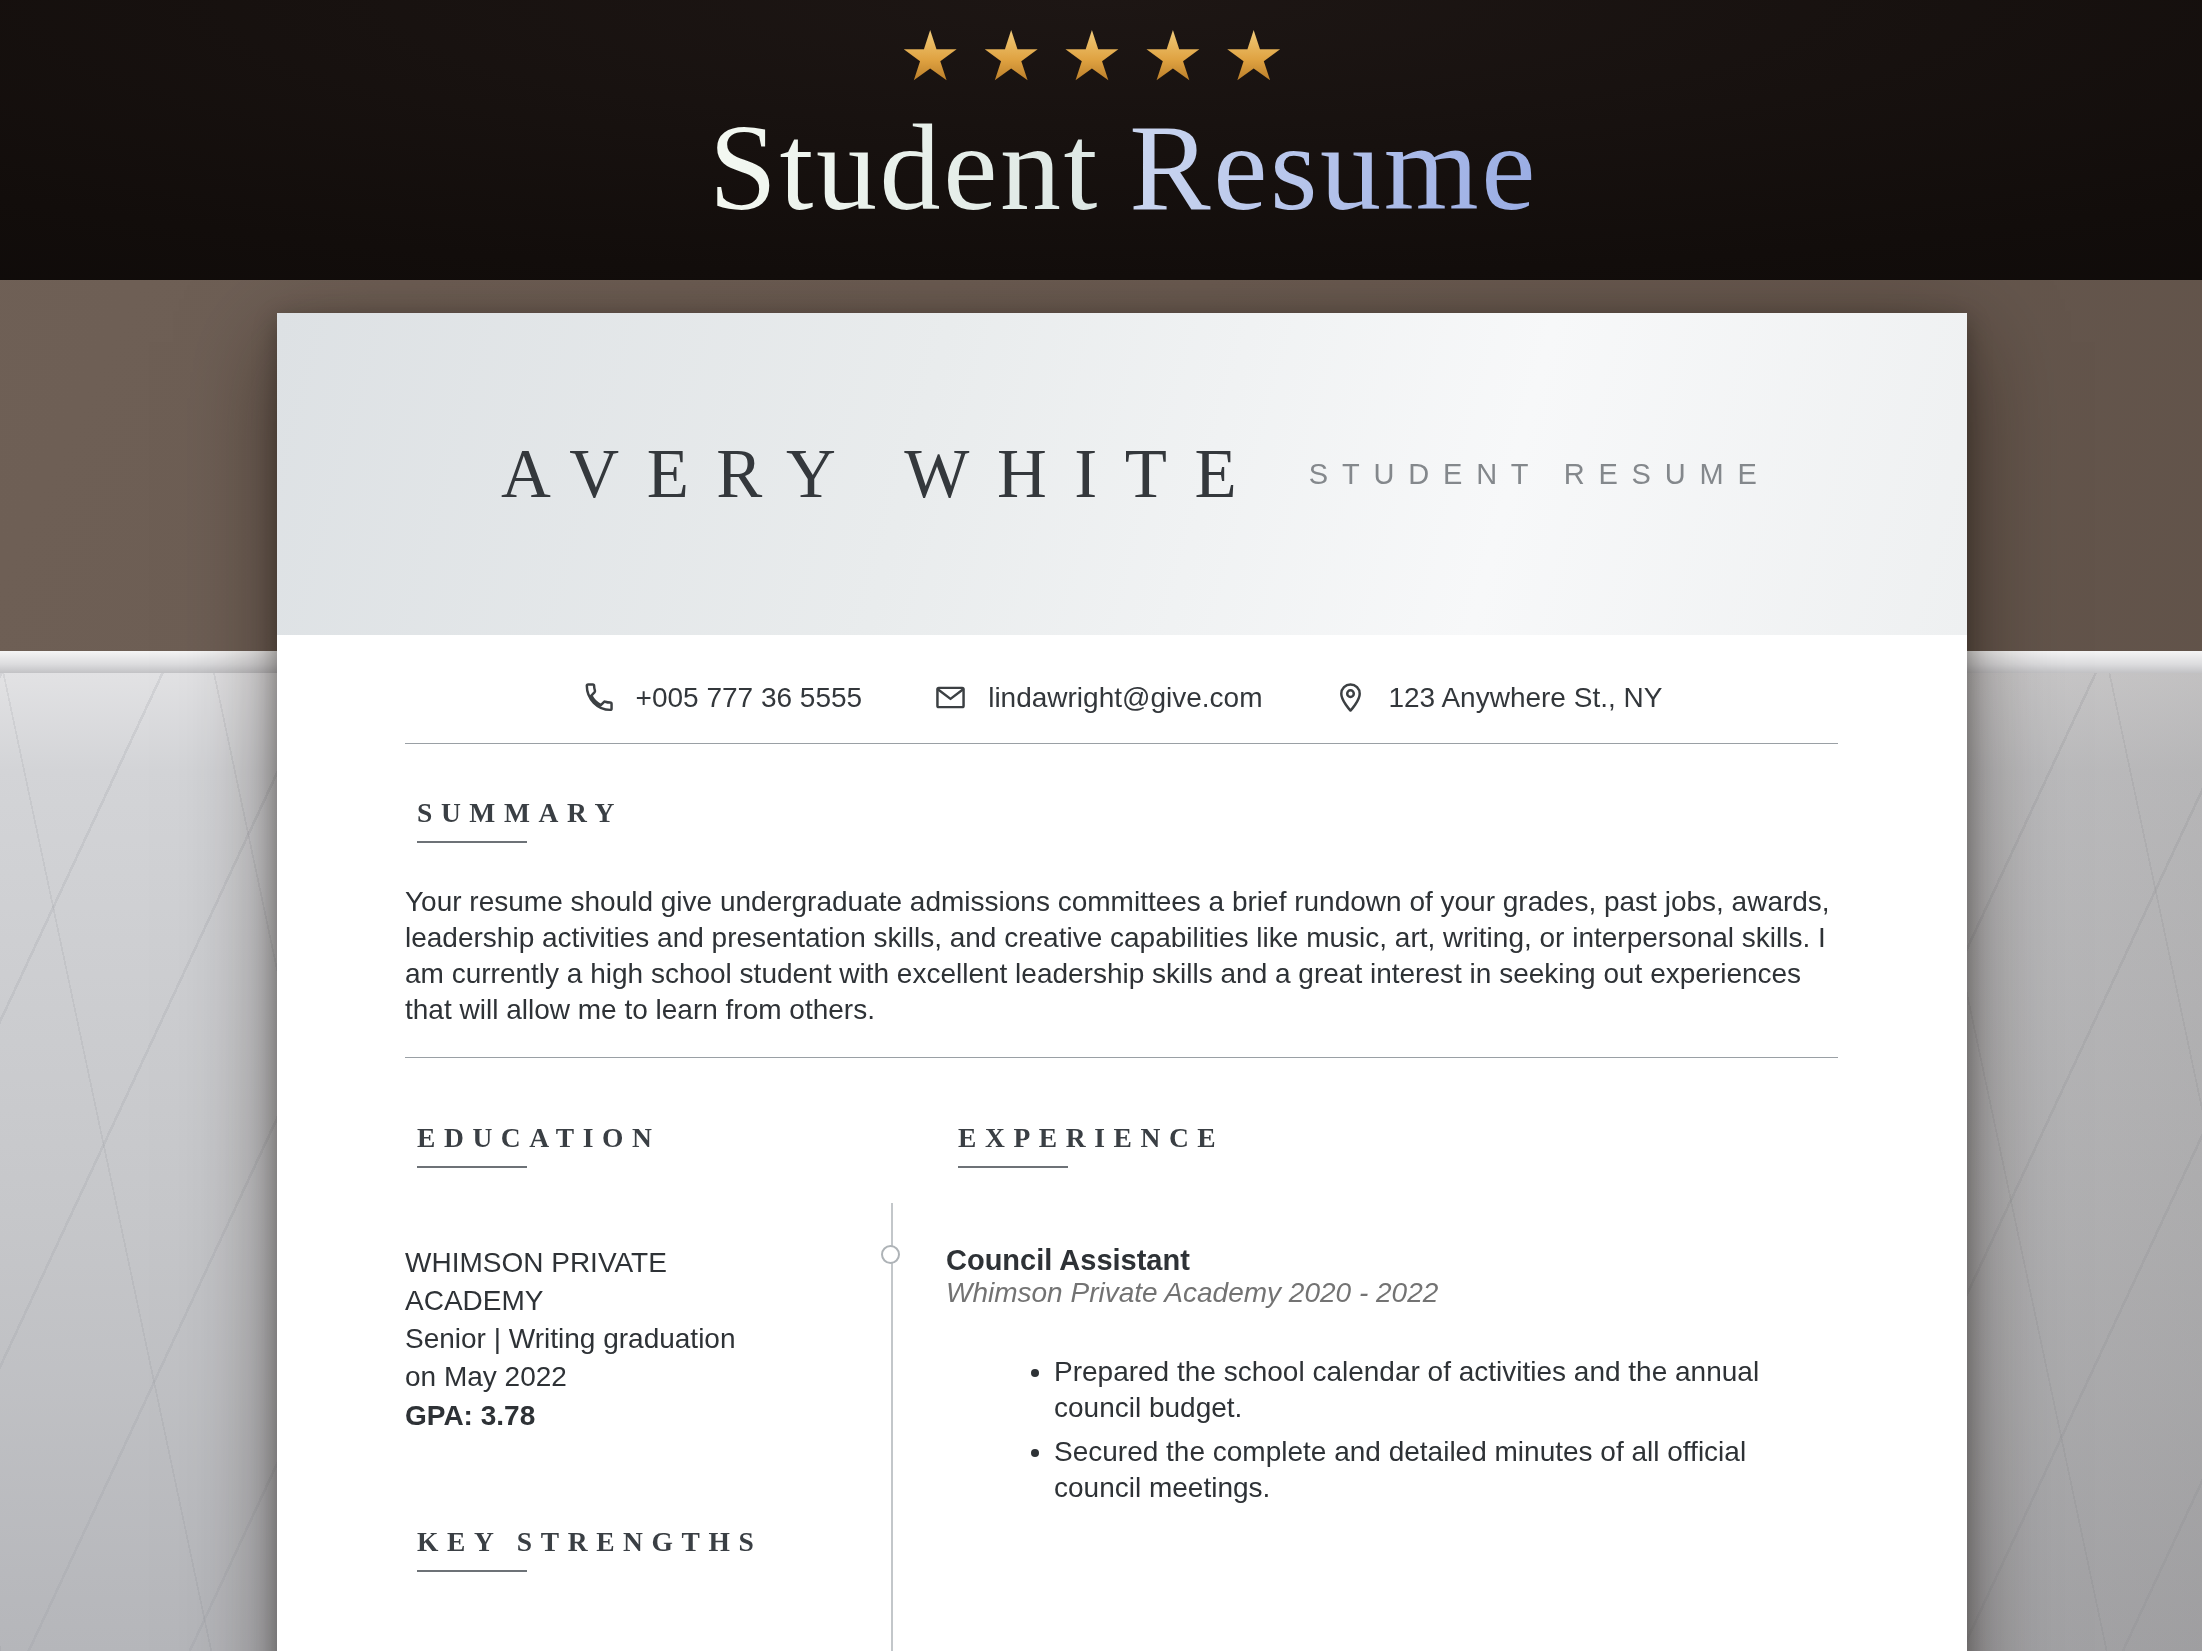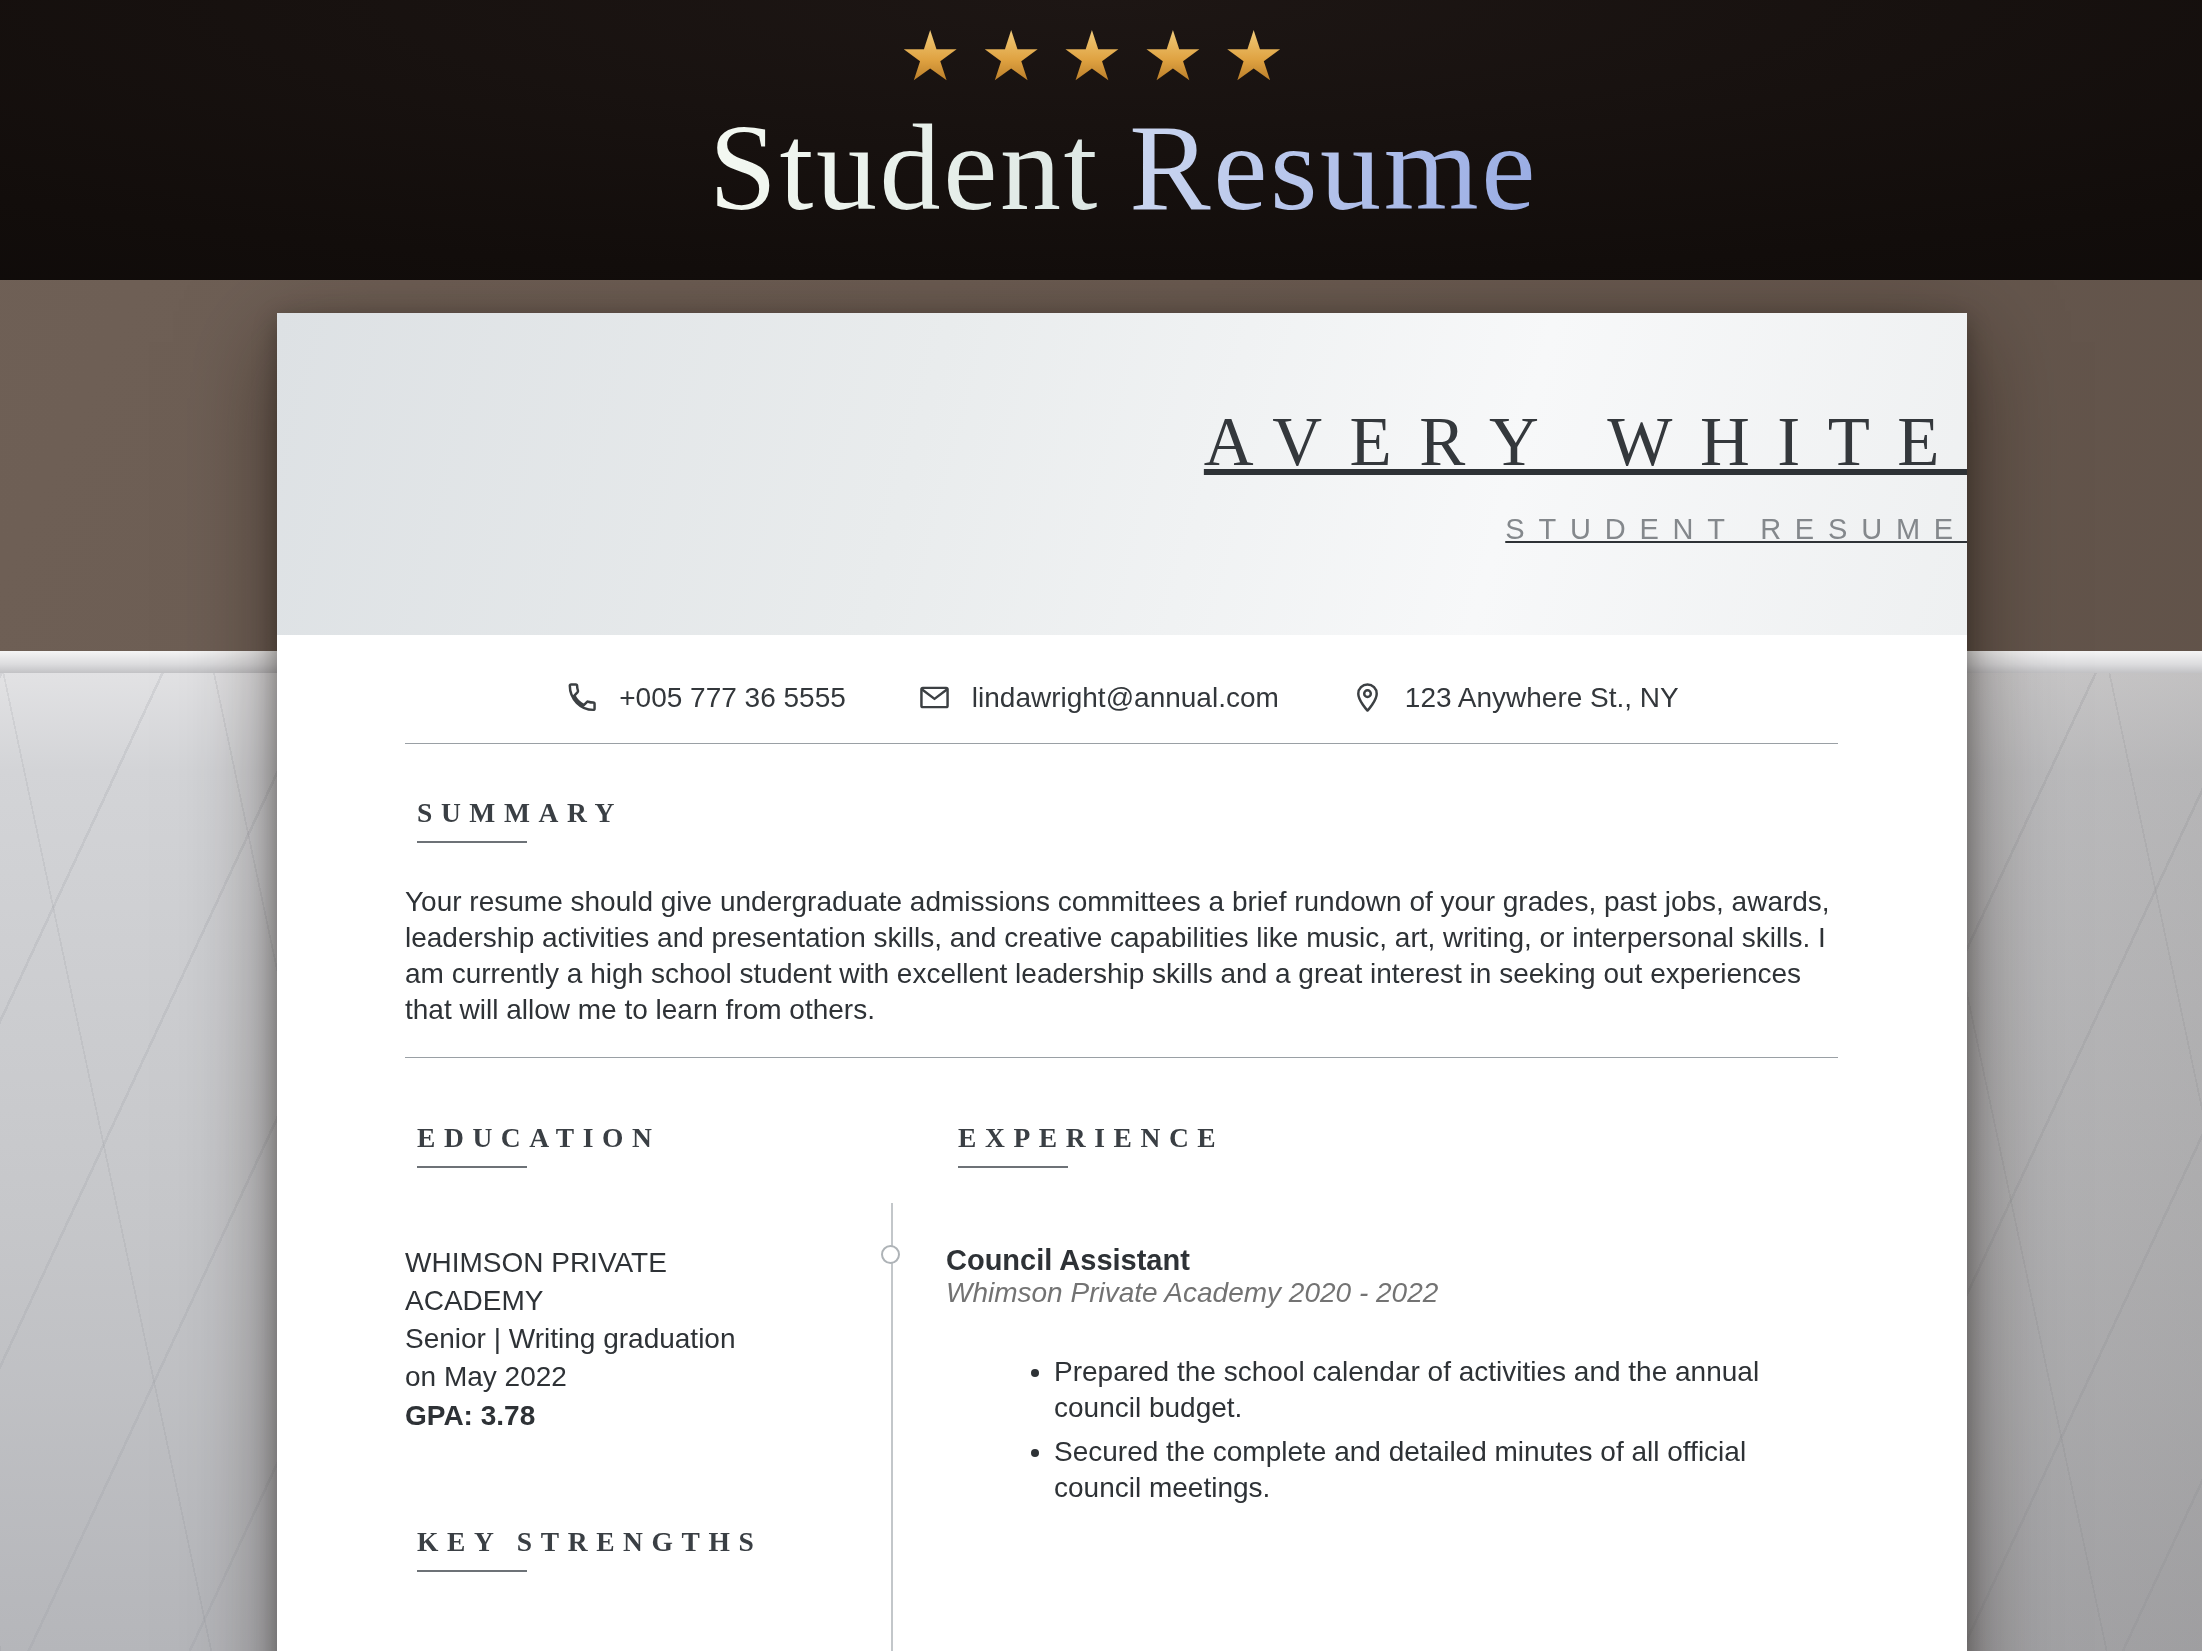--- a/index.html
+++ b/index.html
@@ -74,25 +74,24 @@
     left: 277px; top: 313px;
     width: 1690px; height: 1514px;
     background: #ffffff;
     box-shadow: 0 29px 86px rgba(24,14,8,0.50), 0 6.9px 22.4px rgba(0,0,0,0.30);
     overflow: hidden;
     z-index: 3;
     color: #2e3236;
   }
   .page-header {
     height: 322px;
-    display: flex; flex-direction: column;
-    align-items: flex-end; justify-content: center;
+    display: flex; flex-direction: row;
+    align-items: center; justify-content: center;
     gap: 31px;
     background: linear-gradient(105deg, #dde1e4 0%, #e9eced 38%, #f7f8f9 72%, #eef0f1 100%);
-    text-decoration: underline;
   }
   .resume-name {
     margin: 0 0 0 27.5px;
     font-family: "Liberation Serif", "DejaVu Serif", serif;
     font-weight: 400;
     font-size: 69px;
     letter-spacing: 27.5px;
     color: #34383c;
     white-space: nowrap;
   }
@@ -219,21 +218,21 @@
       <svg viewBox="0 0 24 24" fill="none" stroke="#3c4043" stroke-width="1.8" stroke-linecap="round" stroke-linejoin="round">
         <path d="M6.8 10.6c1.5 3 3.9 5.4 6.9 6.9l2.2-2.2c.3-.3.7-.4 1.1-.2 1.1.4 2.3.6 3.5.6.6 0 1 .4 1 1V20c0 .6-.4 1-1 1C11.4 21 3.5 13.1 3.5 3.5c0-.6.4-1 1-1h3.3c.6 0 1 .4 1 1 0 1.2.2 2.4.6 3.5.1.4 0 .8-.2 1.1l-2.4 2.5z"></path>
       </svg>
       <span>+005 777 36 5555</span>
     </div>
     <div class="contact-item">
       <svg viewBox="0 0 24 24" fill="none" stroke="#3c4043" stroke-width="1.8" stroke-linecap="round" stroke-linejoin="round">
         <rect x="2.5" y="5" width="19" height="14" rx="1"></rect>
         <polyline points="3,6.2 12,13 21,6.2"></polyline>
       </svg>
-      <span>lindawright@annual.com</span>
+      <span>lindawright@give.com</span>
     </div>
     <div class="contact-item">
       <svg viewBox="0 0 24 24" fill="none" stroke="#3c4043" stroke-width="1.8" stroke-linecap="round" stroke-linejoin="round">
         <path d="M12 2.5c-3.7 0-6.7 3-6.7 6.7 0 5 6.7 12.3 6.7 12.3s6.7-7.3 6.7-12.3c0-3.7-3-6.7-6.7-6.7z"></path>
         <circle cx="12" cy="9.2" r="2.4"></circle>
       </svg>
       <span>123 Anywhere St., NY</span>
     </div>
   </div>
 

